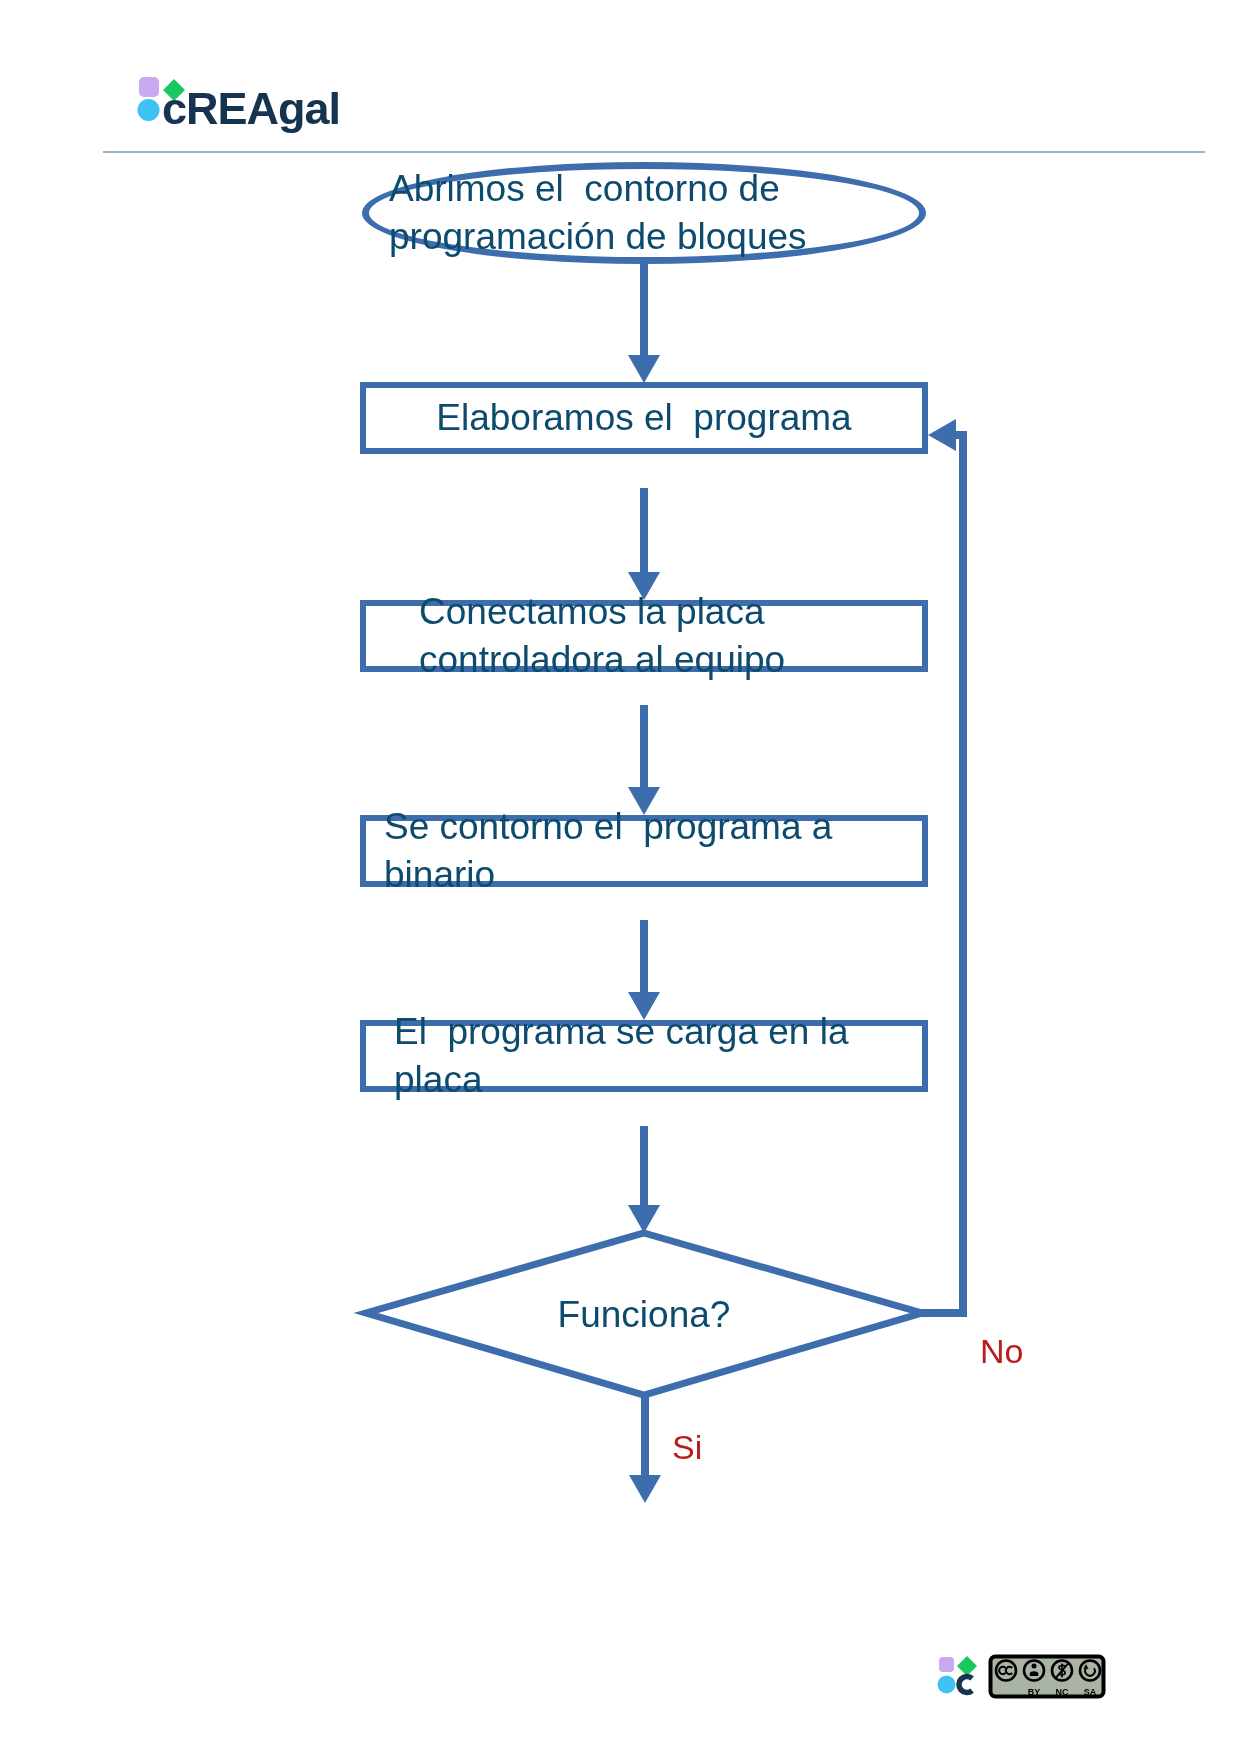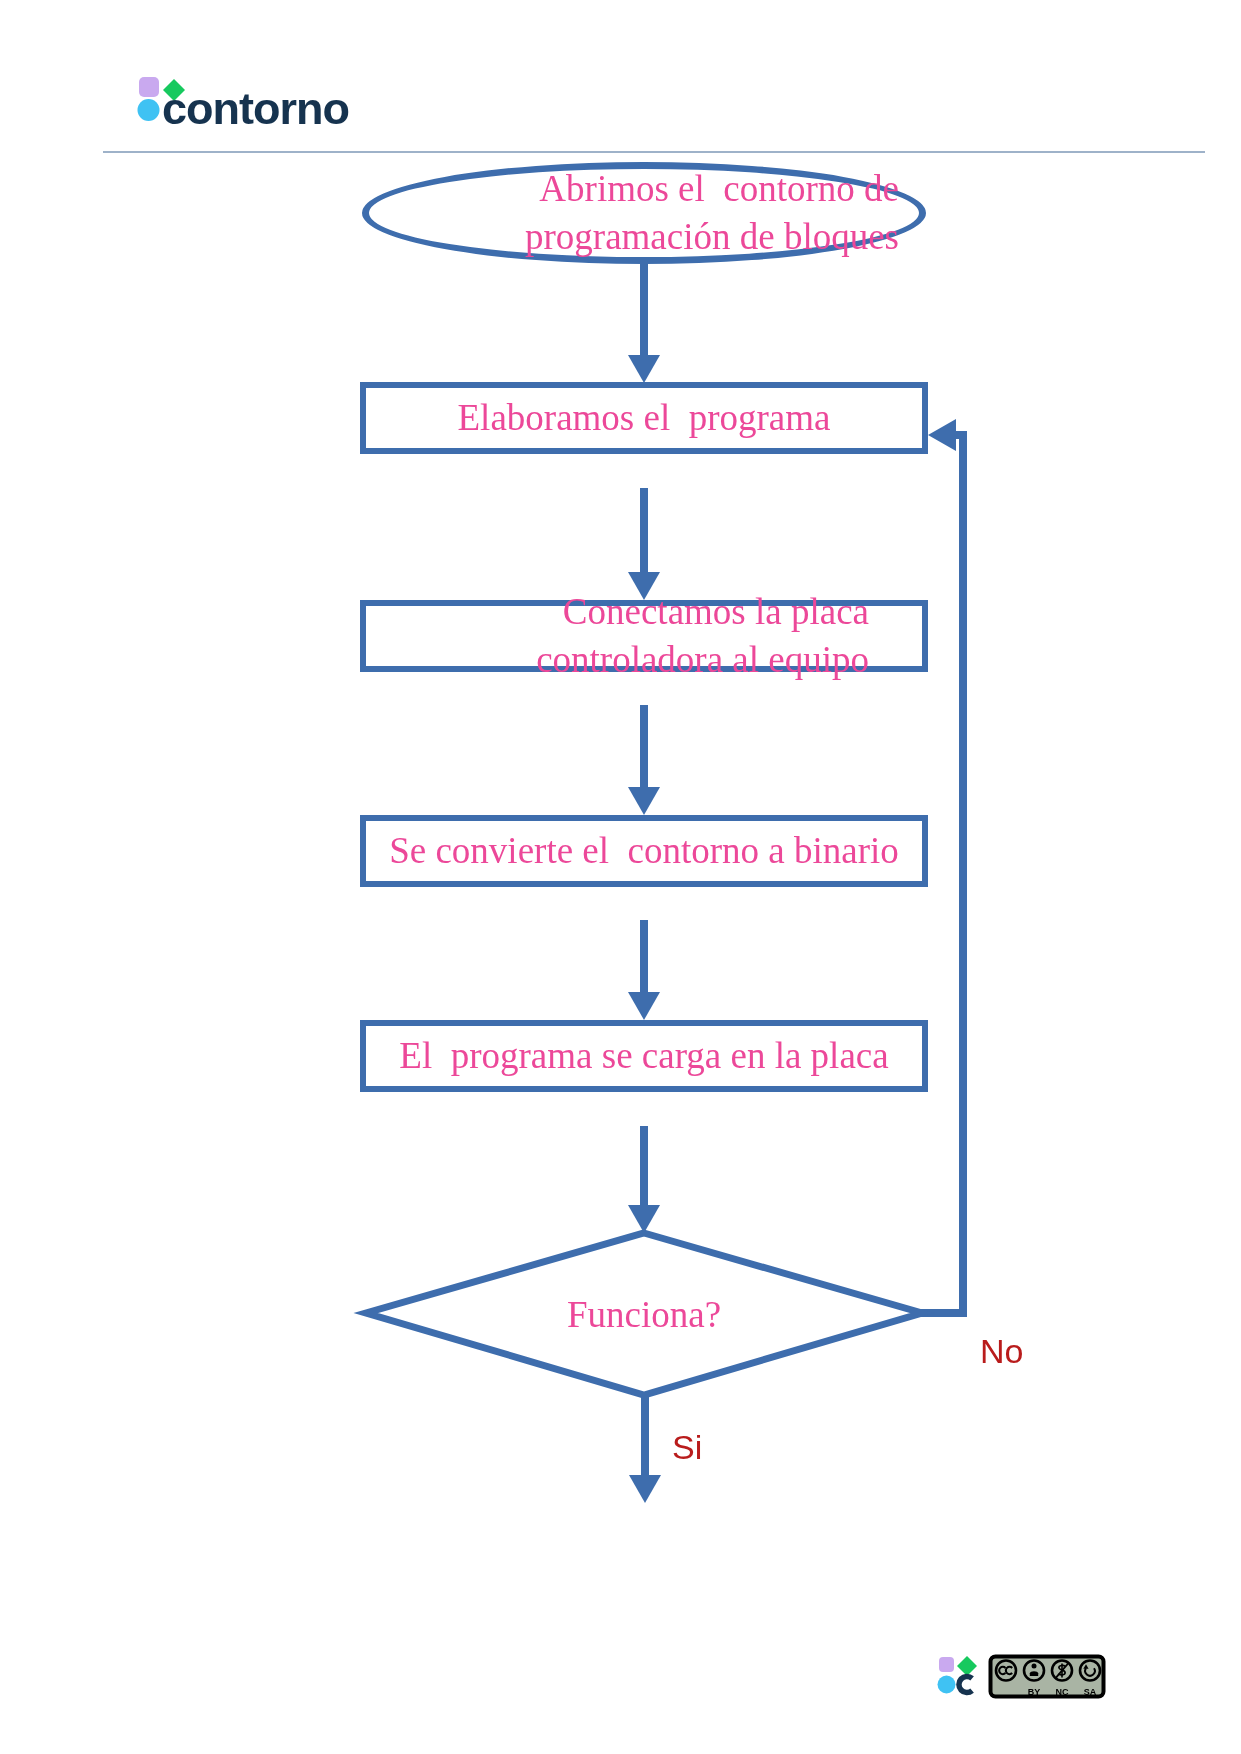--- a/index.html
+++ b/index.html
@@ -19,21 +19,21 @@
   .divider { position:absolute; left:103px; top:151px; width:1102px; height:2px; background:#9eb2c9; }
 
   
   .connectors { position:absolute; left:0; top:0; width:1241px; height:1754px; pointer-events:none; }
   .flow-line { stroke:#3e6dad; stroke-width:8; fill:none; }
   .flow-head { fill:#3e6dad; stroke:none; }
   .shape-stroke { fill:#ffffff; stroke:#3e6dad; stroke-width:7; }
 
   .node {
     position:absolute; display:flex; align-items:center; justify-content:center;
-    background:#ffffff; color:#ec4899; text-align:right;font-family:Liberation Serif, serif;
+    background:#ffffff; color:#0c4a6e; text-align:left;
   }
   .node-label { font-size:37px; line-height:1.3; white-space:pre-wrap; }
   .terminator-start { left:362px; top:162px; width:564px; height:102px; border:7px solid #3e6dad; border-radius:50%; }
   .process { left:360px; width:568px; height:72px; border:6px solid #3e6dad; }
   .p1 { top:382px; } .p2 { top:600px; } .p3 { top:815px; } .p4 { top:1020px; }
   .w510 { max-width:510px; } .w450 { max-width:450px; } .w520 { max-width:520px; } .w500 { max-width:500px; }
   .diamond-label { left:366px; top:1240px; width:556px; height:150px; background:transparent; }
   .fin { left:547px; top:1503px; width:200px; height:116px; border:7px solid #3e6dad; border-radius:46px; }
   .fin .node-label { font-size:40px; }
   .edge-label { position:absolute; font-size:34px; color:#b91c1c; line-height:1; }
@@ -49,21 +49,21 @@
 <body>
 
 <div class="page">
 
   <div class="logo">
     <svg class="logo-mark" width="62" height="52" viewBox="0 0 62 52">
       <rect x="2" y="2" width="20" height="20" rx="5" fill="#c9a9ef"></rect>
       <polygon points="37,4 48,15 37,26 26,15" fill="#17c95e"></polygon>
       <circle cx="11.5" cy="35" r="11" fill="#3fc2f3"></circle>
     </svg>
-    <span class="logo-text">contorno</span>
+    <span class="logo-text">cREAgal</span>
   </div>
   <div class="divider"></div>
 
   <svg class="connectors" viewBox="0 0 1241 1754">
 
     <path class="flow-line" d="M 920 1313 L 963 1313 L 963 435 L 954 435"></path>
     <polygon class="flow-head" points="956,419 956,451 928,435"></polygon>
 
     <polygon class="shape-stroke" points="644,1233 922,1313 644,1395 366,1313"></polygon>
 
@@ -92,21 +92,21 @@
 
   <div class="node process p1">
     <span class="node-label">Elaboramos el  programa</span>
   </div>
 
   <div class="node process p2">
     <span class="node-label w450">Conectamos la placa controladora al equipo</span>
   </div>
 
   <div class="node process p3">
-    <span class="node-label w520">Se convierte el  contorno a binario</span>
+    <span class="node-label w520">Se contorno el  programa a binario</span>
   </div>
 
   <div class="node diamond-label">
     <span class="node-label">Funciona?</span>
   </div>
 
   <div class="node process p4">
     <span class="node-label w500">El  programa se carga en la placa</span>
   </div>
 

